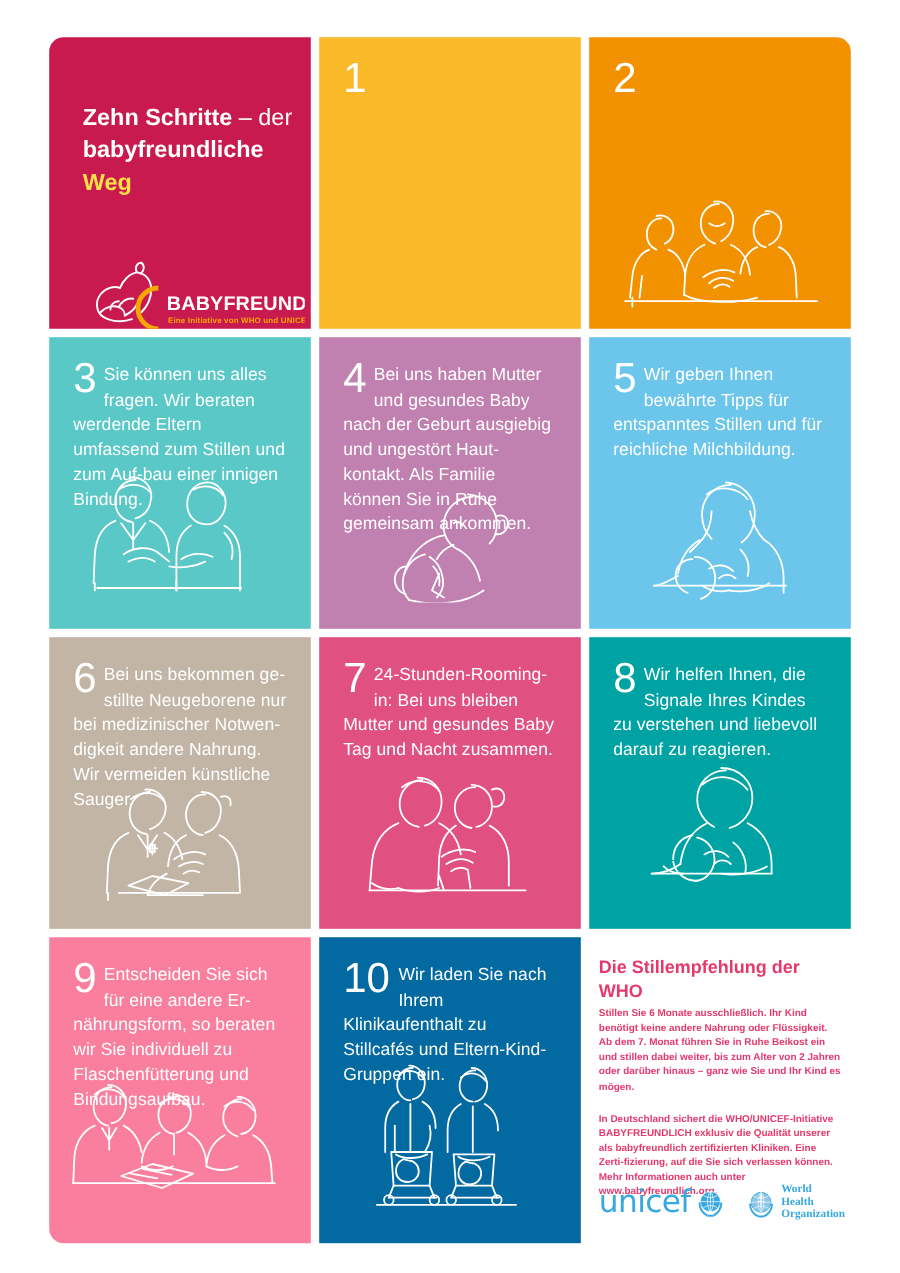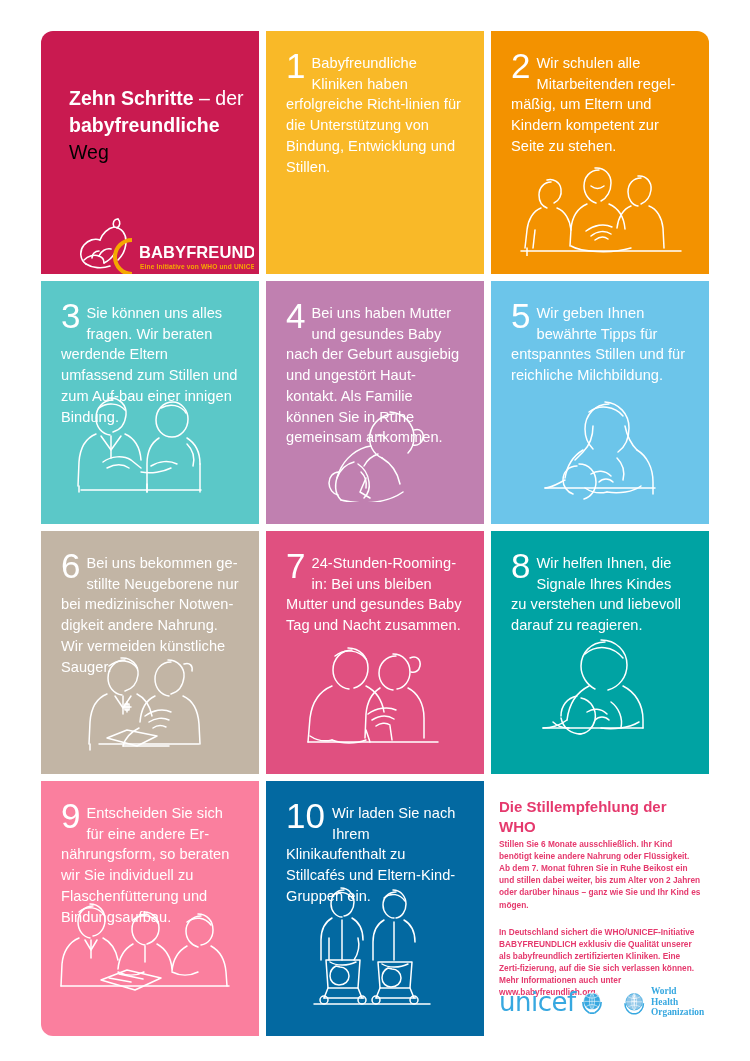--- a/index.html
+++ b/index.html
@@ -59,21 +59,21 @@
   .titlecell { padding:4px; }
   .title {
     position:absolute;
     left:28px; top:54px;
     width:180px;
     color:#ffffff;
     font-size:19.5px;
     line-height:1.38;
   }
   .title b { font-weight:700; }
-  .title .light { font-weight:400; color:#000000;margin-top:20px; }
+  .title .light { font-weight:700; color:#fde047;margin-top:20px; }
 
   
   .bflogo {
     position:absolute;
     left:27px; top:185px;
     width:186px; height:70px;
   }
 
   
   .illu { position:absolute; bottom:0; left:0; width:100%; }
@@ -152,27 +152,27 @@
           </g>
           <path d="M64 24 A17 17 0 1 0 64 58" fill="none" stroke="#f5a800" stroke-width="4"></path>
           <text x="71" y="42" font-family="Liberation Sans, sans-serif" font-size="16.5" font-weight="700" fill="#ffffff" letter-spacing="0.1">BABYFREUNDLICH</text>
           <text x="72" y="53" font-family="Liberation Sans, sans-serif" font-size="6.6" font-weight="700" fill="#f5a800" letter-spacing="0.15">Eine Initiative von WHO und UNICEF</text>
         </svg>
       </div>
     </div>
 
     <div class="cell" style="background:#f9b928">
       <div class="steptext">
-        <span class="num">1</span><span>Babyfreundliche Kliniken haben erfolgreiche Richt-linien für die Unterstützung von Bindung, Entwicklung und Stillen.</span>
+        <span class="num">1</span>
       </div>
     </div>
 
     <div class="cell tr" style="background:#f39200">
       <div class="steptext">
-        <span class="num">2</span><span>Wir schulen alle Mitarbeitenden regel-mäßig, um Eltern und Kindern kompetent zur Seite zu stehen.</span>
+        <span class="num">2</span>
       </div>
       <div class="illu" style="bottom:18px">
         <svg viewBox="0 0 218 120">
           <g fill="none" stroke="#ffffff" stroke-width="1.5" stroke-linecap="round" stroke-linejoin="round">
             <path d="M60 46 c-7 0-12 6-12 13 c0 6 3 11 8 13"></path>
             <path d="M56 44 c6-2 13 2 14 9 c1 6-2 12-7 14"></path>
             <path d="M50 72 c-8 3-13 12-14 22 l-2 18"></path>
             <path d="M66 72 c8 3 13 12 14 22"></path>
             <path d="M42 112 l2-18"></path>
             <path d="M36 112 l0 8"></path>

